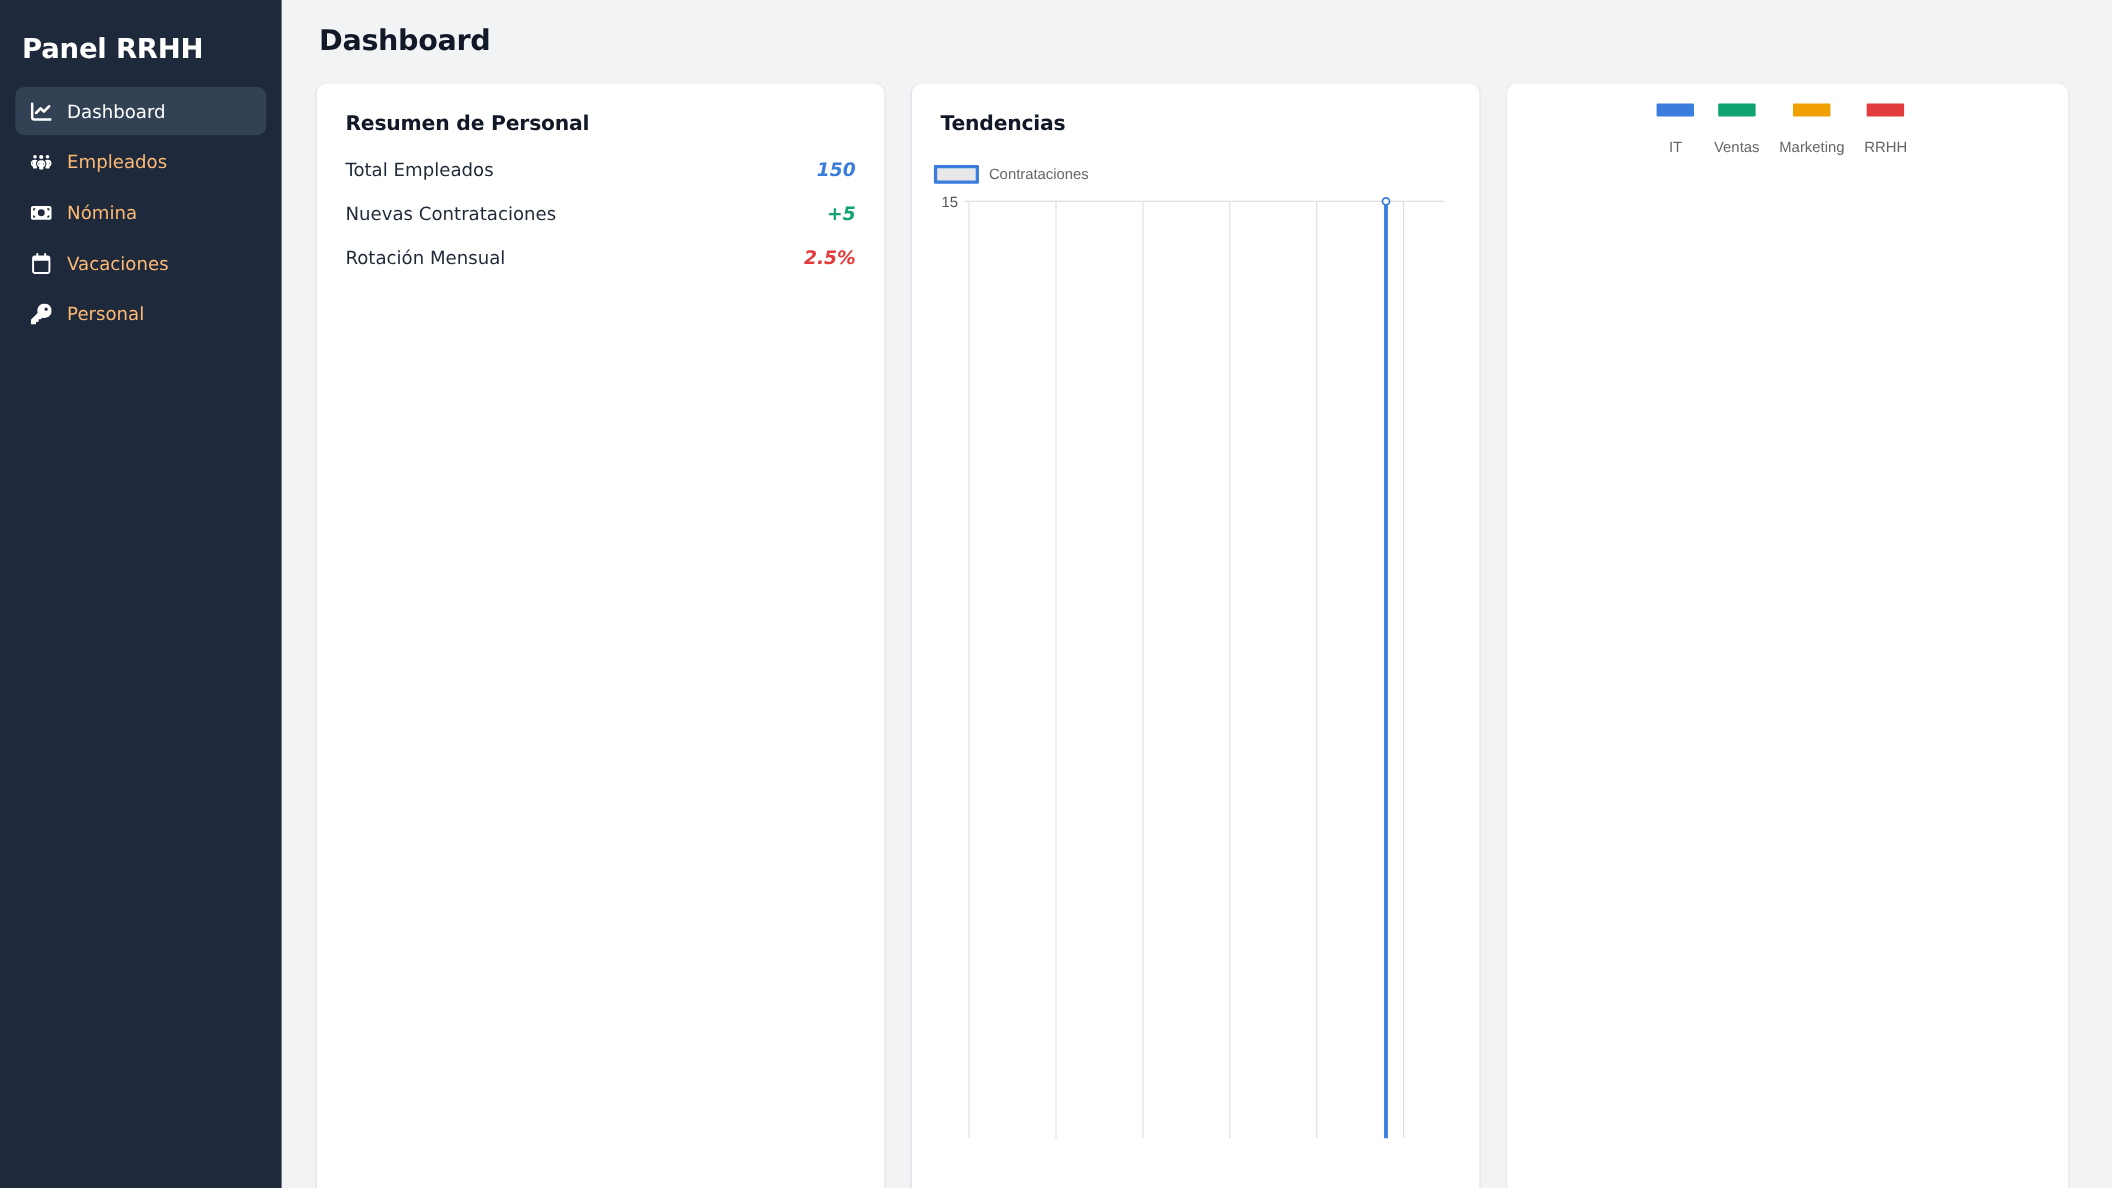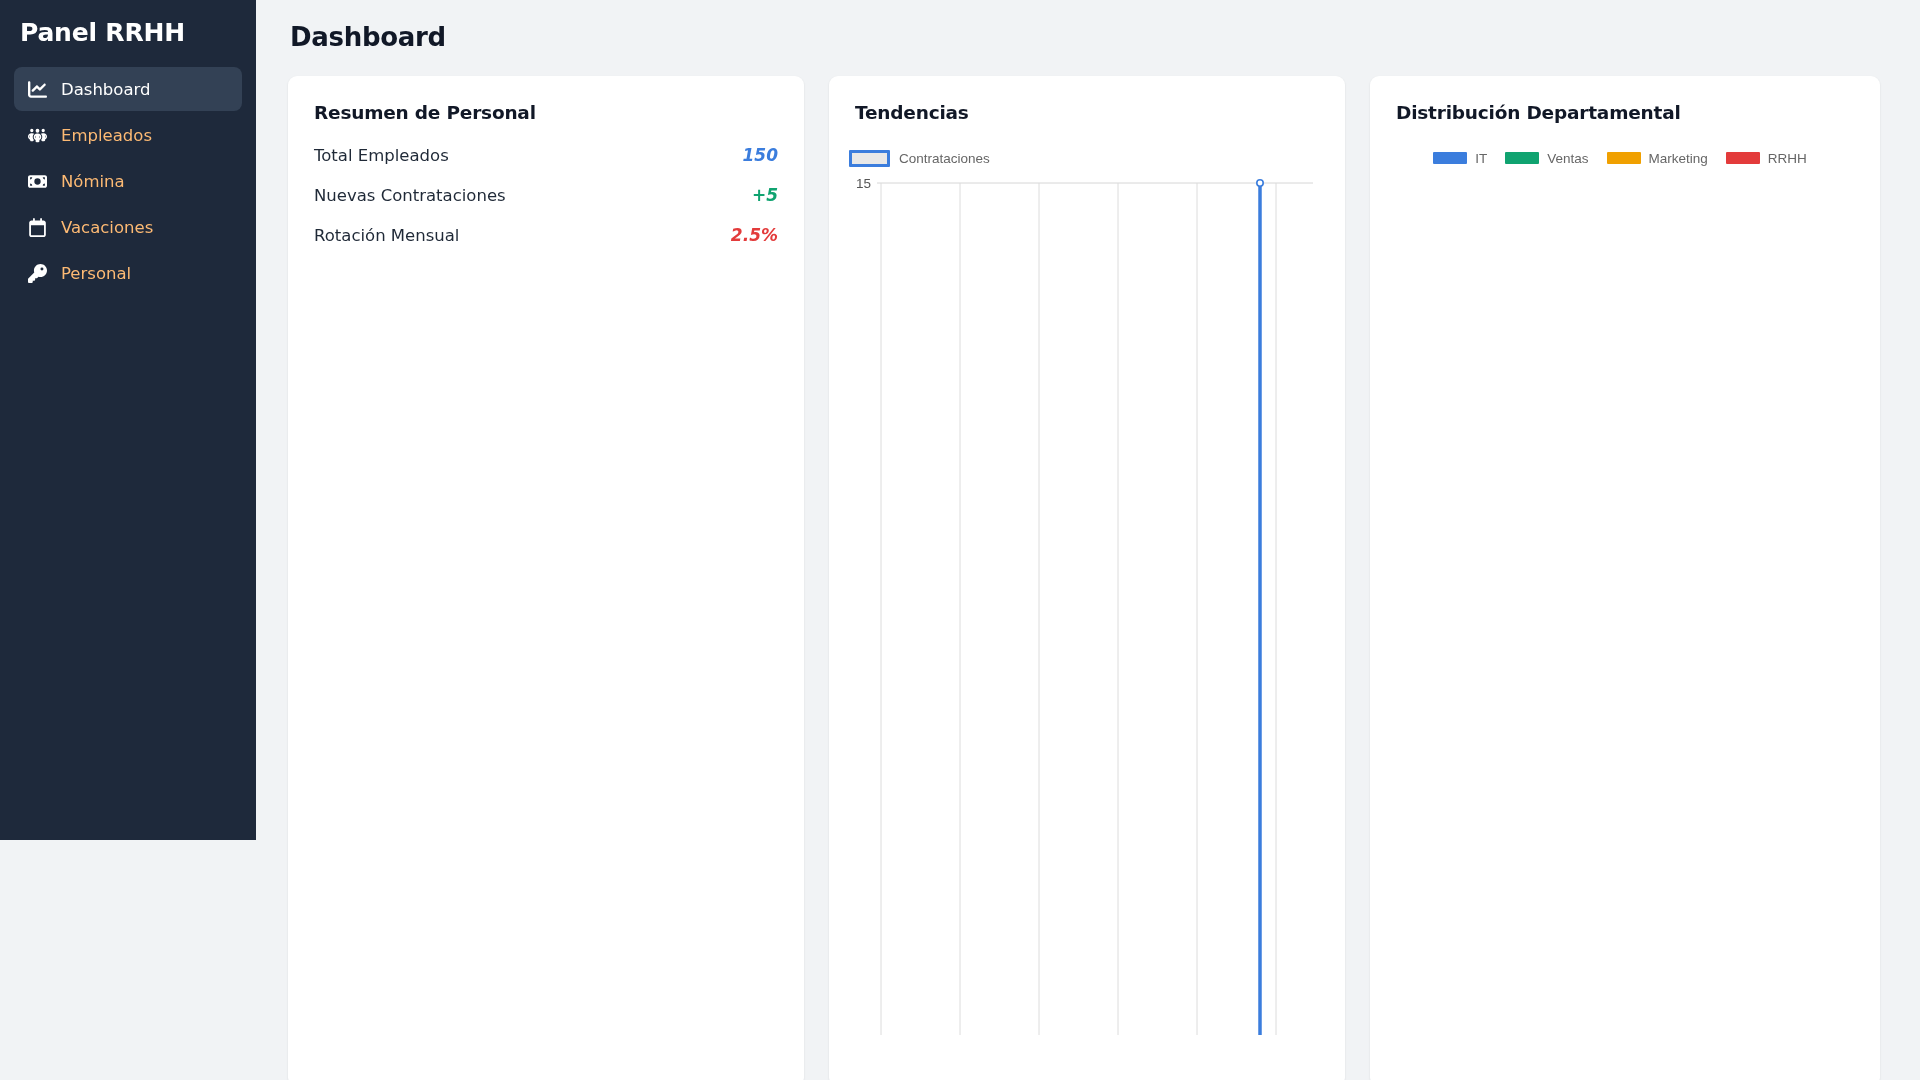--- a/index.html
+++ b/index.html
@@ -15,23 +15,23 @@
     font-family: "DejaVu Sans", "Liberation Sans", sans-serif;
     background: #f1f3f5;
     color: #111827;
     display: flex;
   }
 
   
   .sidebar {
     width: 256px;
     min-width: 256px;
-    height: 840px;
+    height: 1080px;
     background: #1e293b;
-    padding: 0 14px;
+    padding: 12px 14px;
     display: flex;
     flex-direction: column;
   }
 
   .brand {
     color: #ffffff;
     font-size: 25px;
     font-weight: bold;
     letter-spacing: -0.2px;
     padding: 18px 6px 20px 6px;
@@ -157,21 +157,21 @@
 
   
   .dept-legend {
     display: flex;
     align-items: center;
     justify-content: center;
     gap: 8px;
     height: 26px;
     margin-top: 2px;
   }
-  .dept-item { display: flex; align-items: center; gap: 8px; margin-right: 10px; }
+  .dept-item { display: flex; align-items: center; gap: 20px; margin-right: 10px; flex-direction: column; }
   .dept-swatch { width: 34px; height: 12px; border-radius: 1px; }
   .dept-name {
     font-size: 13.5px;
     color: #666666;
     font-family: "Liberation Sans", sans-serif;
   }
 </style>
 </head>
 <body>
 
@@ -280,21 +280,20 @@
             <line x1="411" y1="8" x2="411" y2="860" stroke="#3b7ddd" stroke-width="3.5"></line>
 
             <circle cx="411" cy="8" r="3.2" fill="#ffffff" stroke="#3b7ddd" stroke-width="1.6"></circle>
           </svg>
         </div>
 
       </div>
     </section>
 
     <section class="card card-3">
-      <div class="card-title">Distribución Departamental</div>
 
       <div class="dept-legend">
 
         <div class="dept-item">
           <span class="dept-swatch" style="background:#3b7ddd"></span>
           <span class="dept-name">IT</span>
         </div>
 
         <div class="dept-item">
           <span class="dept-swatch" style="background:#10a370"></span>

